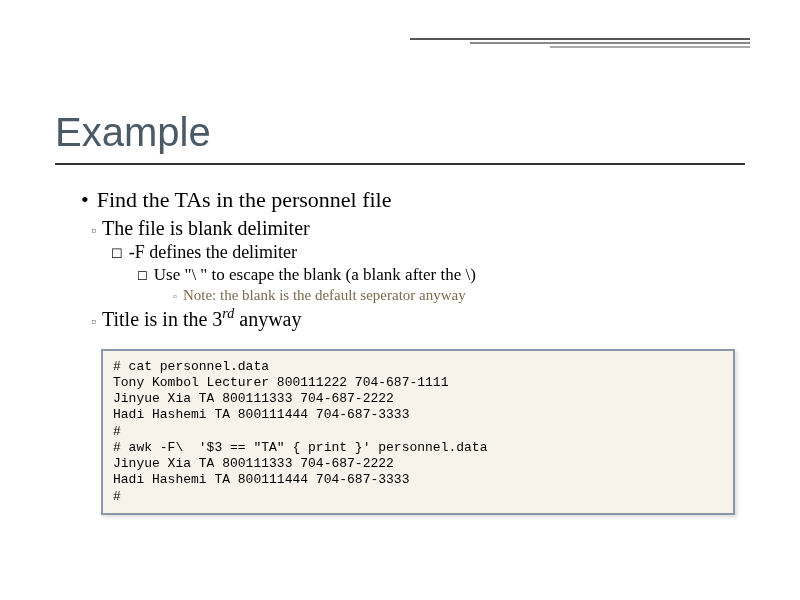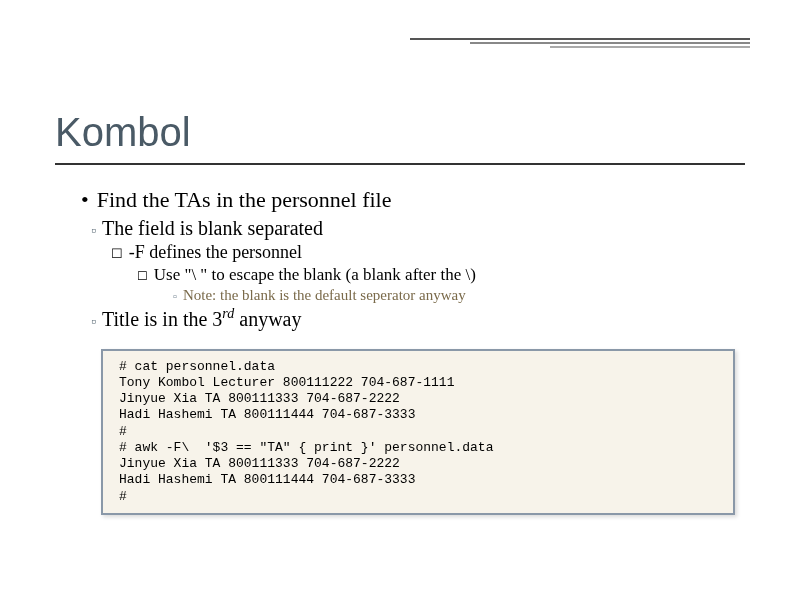--- a/index.html
+++ b/index.html
@@ -71,52 +71,52 @@
     margin-left: 118px;
     color: #7a6a4a;
     margin-bottom: 2px;
   }
   .level5 .bullet { color: #7a8a96; margin-right: 6px; font-size: 11px; }
   .sup { font-size: 0.7em; vertical-align: super; font-style: italic; }
   .codebox {
     margin: 18px 10px 0 46px;
     border: 2px solid #8a98a8;
     background: #f7f3ea;
-    padding: 8px 16px;
+    padding: 8px 10px;
     font-family: "Courier New", monospace;
     font-size: 13px;
     line-height: 1.25;
     white-space: pre;
     color: #000;
     box-shadow: 2px 2px 4px rgba(0,0,0,0.15);
   }
 </style>
 </head>
 <body>
 
 <div class="top-decoration">
   <div class="deco-line l1"></div>
   <div class="deco-line l2"></div>
   <div class="deco-line l3"></div>
 </div>
 
 <div class="slide">
-  <div class="title">Kombol</div>
+  <div class="title">Example</div>
   <div class="title-underline"></div>
 
   <div class="level1">
     <span class="bullet">•</span><span>Find the TAs in the personnel file</span>
   </div>
 
   <div class="level2">
-    <span class="bullet">▫</span><span>The field is blank separated</span>
+    <span class="bullet">▫</span><span>The file is blank delimiter</span>
   </div>
 
   <div class="level3">
-    <span class="bullet">☐</span><span>-F defines the personnel</span>
+    <span class="bullet">☐</span><span>-F defines the delimiter</span>
   </div>
 
   <div class="level4">
     <span class="bullet">☐</span><span>Use "\  " to escape the blank  (a blank after the \)</span>
   </div>
 
   <div class="level5">
     <span class="bullet">▫</span><span>Note: the blank is the default seperator anyway</span>
   </div>
 

